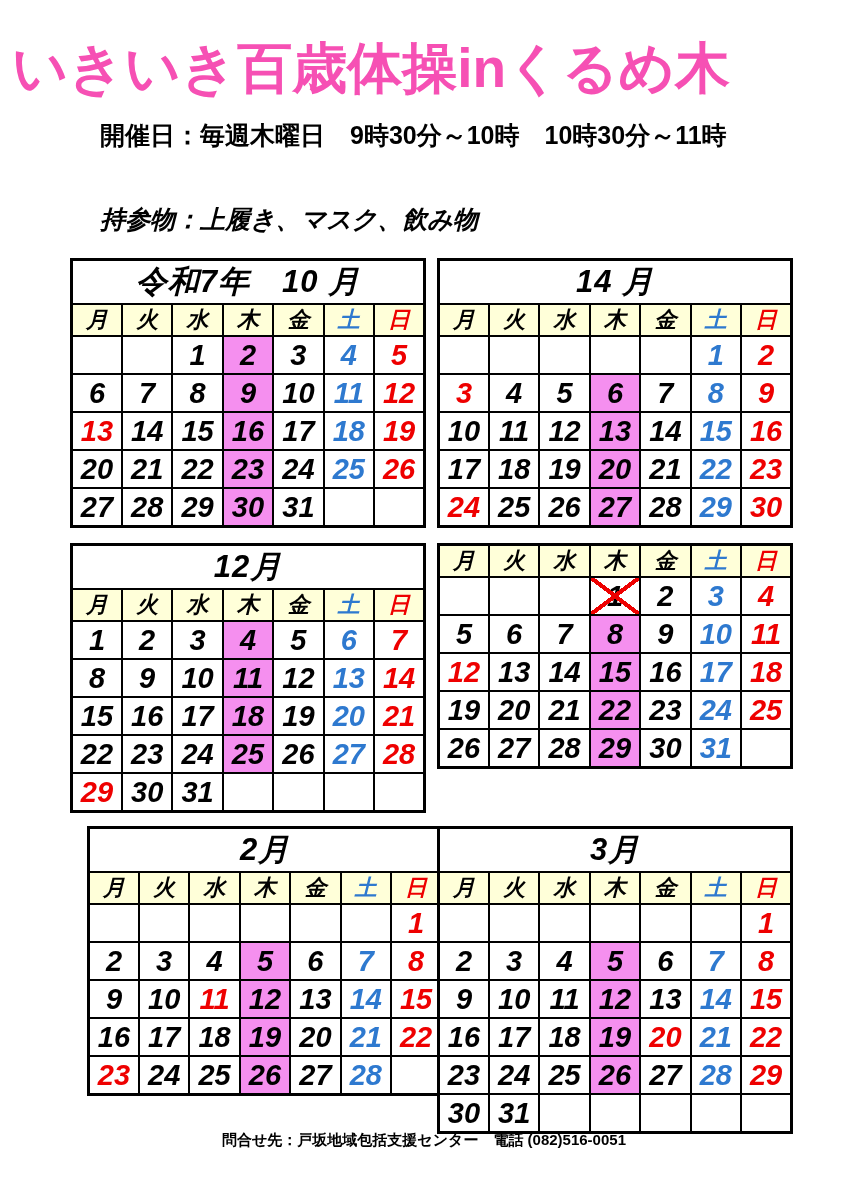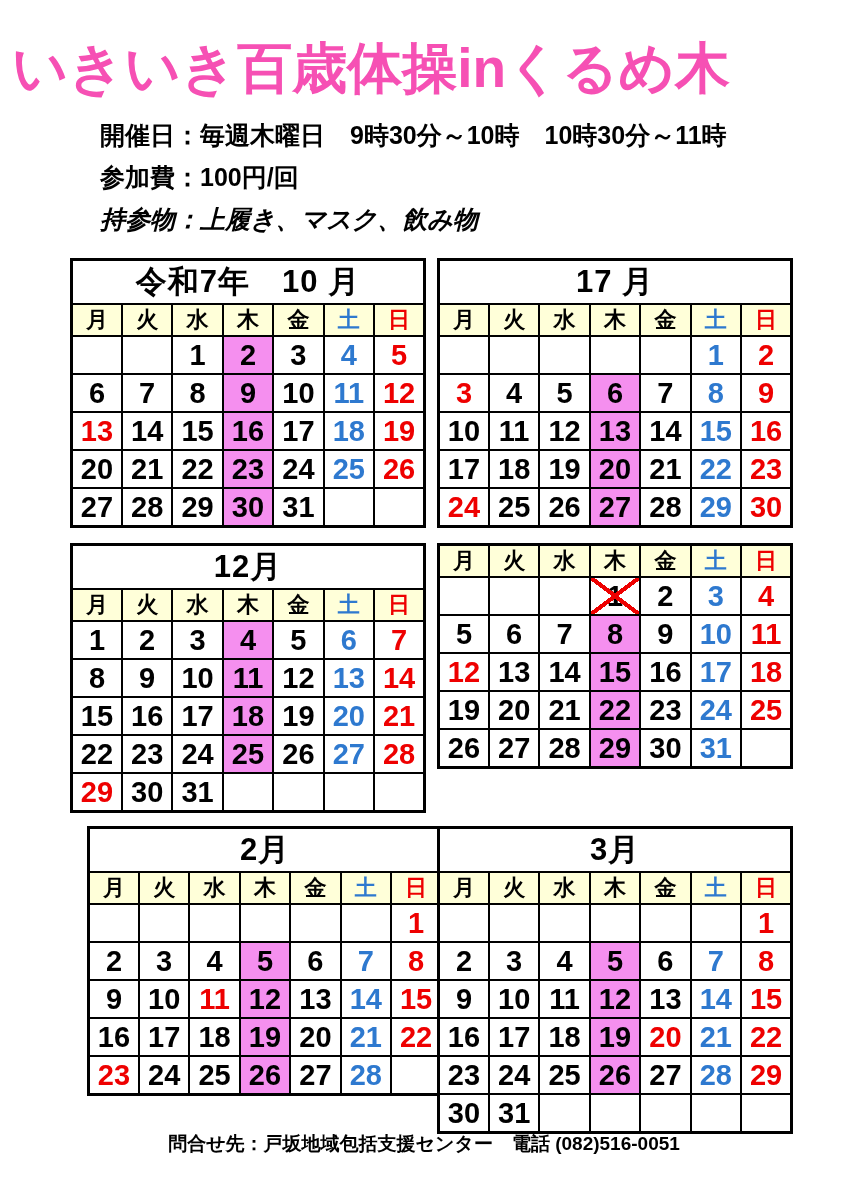--- a/index.html
+++ b/index.html
@@ -13,21 +13,21 @@
     color:var(--pink); letter-spacing:0px; white-space:nowrap;
   }
   .info-line {
     position:absolute; left:100px; margin:0; font-size:25px;
     font-weight:bold; color:#000; white-space:nowrap;
   }
   .info-schedule { top:99px;margin-top:20px; }
   .info-fee      { top:161px; }
   .info-items    { top:203px;font-style:italic; }
 
-  .cal { position:absolute; width:356px; }
+  .cal { position:absolute; width:356px;font-style:italic; }
   #cal-0 { left:70px;  top:258px; }
   #cal-1 { left:437px; top:258px; }
   #cal-2 { left:70px;  top:543px;border-radius:21px; }
   #cal-3 { left:437px; top:543px; }
   #cal-4 { left:70px;  top:826px;padding-left:17px; }
   #cal-5 { left:437px; top:826px; }
 
   .cal table {
     border-collapse:collapse; table-layout:fixed; width:356px;
     border:3px solid #000; background:#fff;
@@ -54,32 +54,31 @@
   td.hl { background:var(--hl) !important; }
   .x-overlay {
     position:absolute; left:-1px; top:-1px; right:-1px; bottom:-1px;
     pointer-events:none;
     background:
       linear-gradient(to top right,    transparent 46.5%, var(--red) 46.5%, var(--red) 53.5%, transparent 53.5%),
       linear-gradient(to bottom right, transparent 46.5%, var(--red) 46.5%, var(--red) 53.5%, transparent 53.5%);
   }
   .footer {
     position:absolute; top:1131px; left:0; width:100%; margin:0;
-    text-align:center; font-size:19px; font-weight:bold; color:#000;
+    text-align:center; font-size:15px; font-weight:bold; color:#000;
     white-space:nowrap;
   }
 </style>
 </head>
 <body>
 
 <div class="page">
   <h1 class="title">いきいき百歳体操inくるめ木</h1>
 
   <p class="info-line info-schedule">開催日：毎週木曜日　9時30分～10時　10時30分～11時</p>
-  <p class="info-line info-fee">参加費：100円/回</p>
   <p class="info-line info-items">持参物：上履き、マスク、飲み物</p>
 
   <div class="cal" id="cal-0">
       <table>
         <tbody>
           <tr class="trow">
             <th colspan="7">令和7年　10 月</th>
           </tr>
           <tr class="hrow">
             <td class="c-k">月</td>
@@ -135,21 +134,21 @@
             <td class="c-k"></td>
             <td class="c-k"></td>
           </tr>
         </tbody>
       </table>
     </div>
   <div class="cal" id="cal-1">
       <table>
         <tbody>
           <tr class="trow">
-            <th colspan="7">17 月</th>
+            <th colspan="7">14 月</th>
           </tr>
           <tr class="hrow">
             <td class="c-k">月</td>
             <td class="c-k">火</td>
             <td class="c-k">水</td>
             <td class="c-k">木</td>
             <td class="c-k">金</td>
             <td class="c-b">土</td>
             <td class="c-r">日</td>
           </tr>

